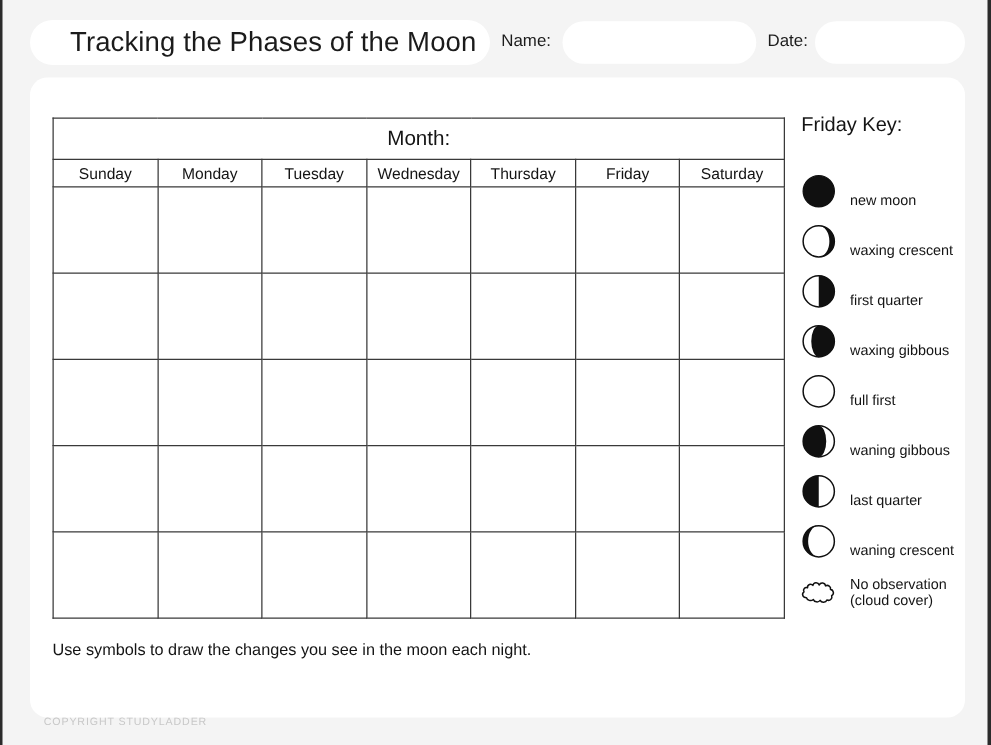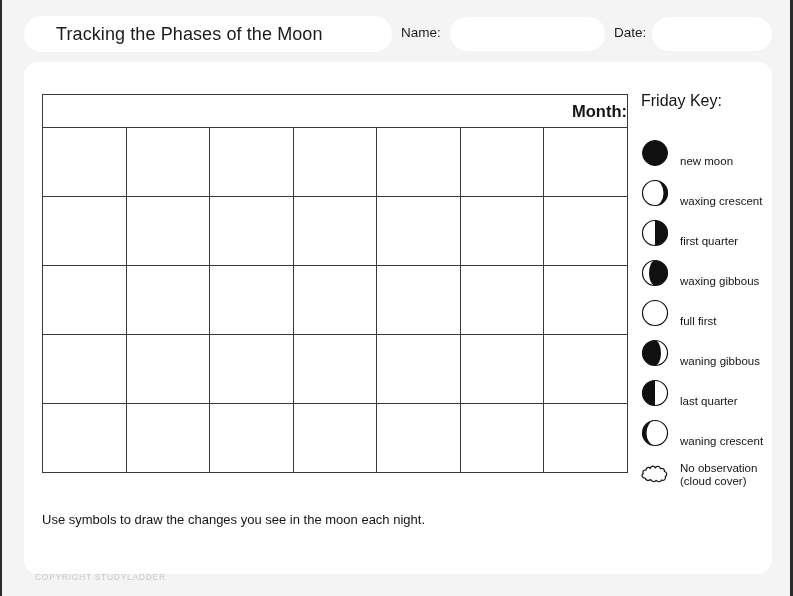--- a/index.html
+++ b/index.html
@@ -36,21 +36,21 @@
     left: 22px; top: 0;
     width: 368px;
     height: 36px;
     background: #ffffff;
     border-radius: 18px;
     display: flex;
     align-items: center;
   }
   .title-text {
     padding-left: 32px;
-    font-size: 18px;
+    font-size: 22px;
     color: #1b1b1b;
     letter-spacing: 0.1px;
     white-space: nowrap;
   }
   .name-label {
     position: absolute;
     left: 399px; top: 9px;
     font-size: 13.5px;
     color: #1b1b1b;
   }
@@ -107,22 +107,22 @@
     border-collapse: collapse;
     table-layout: fixed;
   }
   .calendar td, .calendar th {
     border: 1px solid #3a3a3a;
     padding: 0;
     margin: 0;
   }
   .month-cell {
     height: 32px;
-    text-align: right;
-    font-weight: bold;
+    text-align: center;
+    font-weight: normal;
     font-size: 16.5px;
     color: #141414;
     vertical-align: middle;
   }
   .day-cell {
     height: 21px;
     text-align: center;
     font-weight: normal;
     font-size: 12.5px;
     color: #141414;
@@ -207,20 +207,29 @@
     <input class="date-box" type="text" placeholder="" style="">
   </div>
 
   <div class="main-card">
 
     <table class="calendar">
       <thead>
         <tr>
           <th class="month-cell" colspan="7">Month:</th>
         </tr>
+        <tr>
+          <th class="day-cell">Sunday</th>
+          <th class="day-cell">Monday</th>
+          <th class="day-cell">Tuesday</th>
+          <th class="day-cell">Wednesday</th>
+          <th class="day-cell">Thursday</th>
+          <th class="day-cell">Friday</th>
+          <th class="day-cell">Saturday</th>
+        </tr>
       </thead>
       <tbody>
         <tr>
           <td class="grid-cell"></td>
           <td class="grid-cell"></td>
           <td class="grid-cell"></td>
           <td class="grid-cell"></td>
           <td class="grid-cell"></td>
           <td class="grid-cell"></td>
           <td class="grid-cell"></td>

